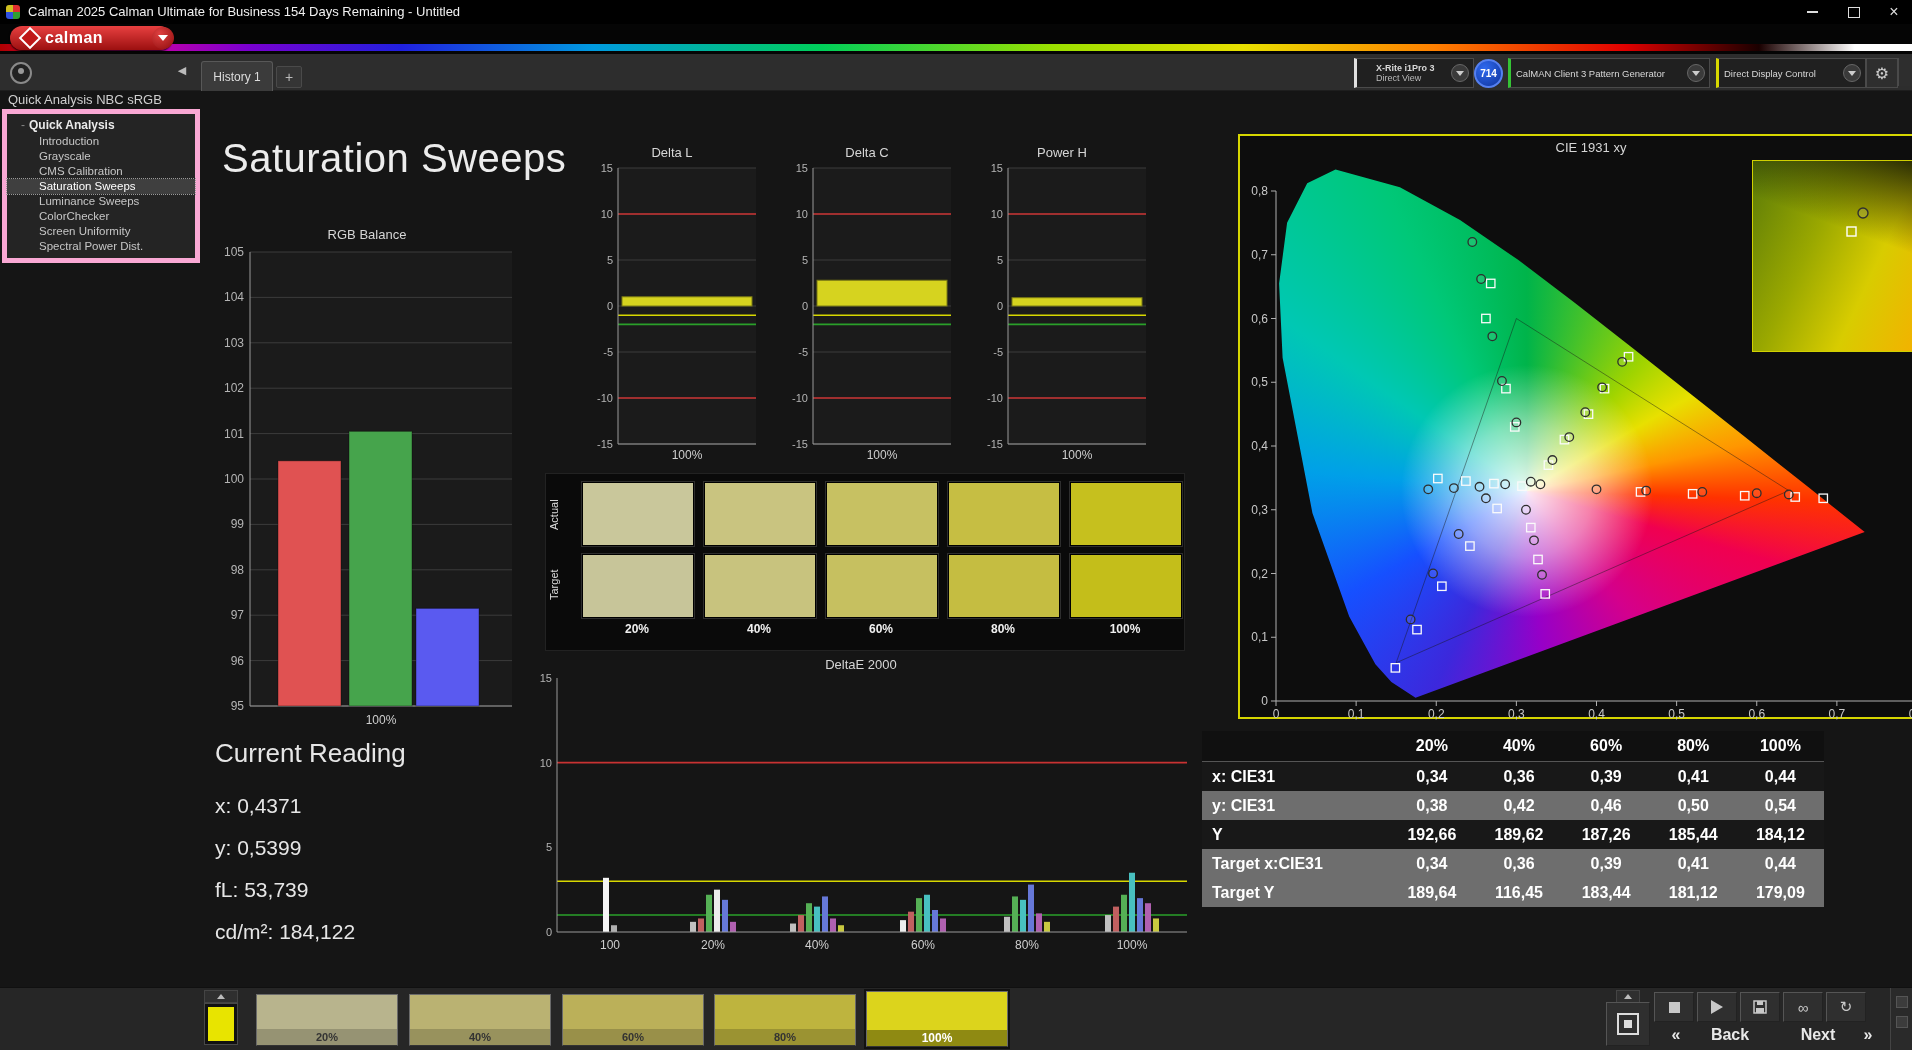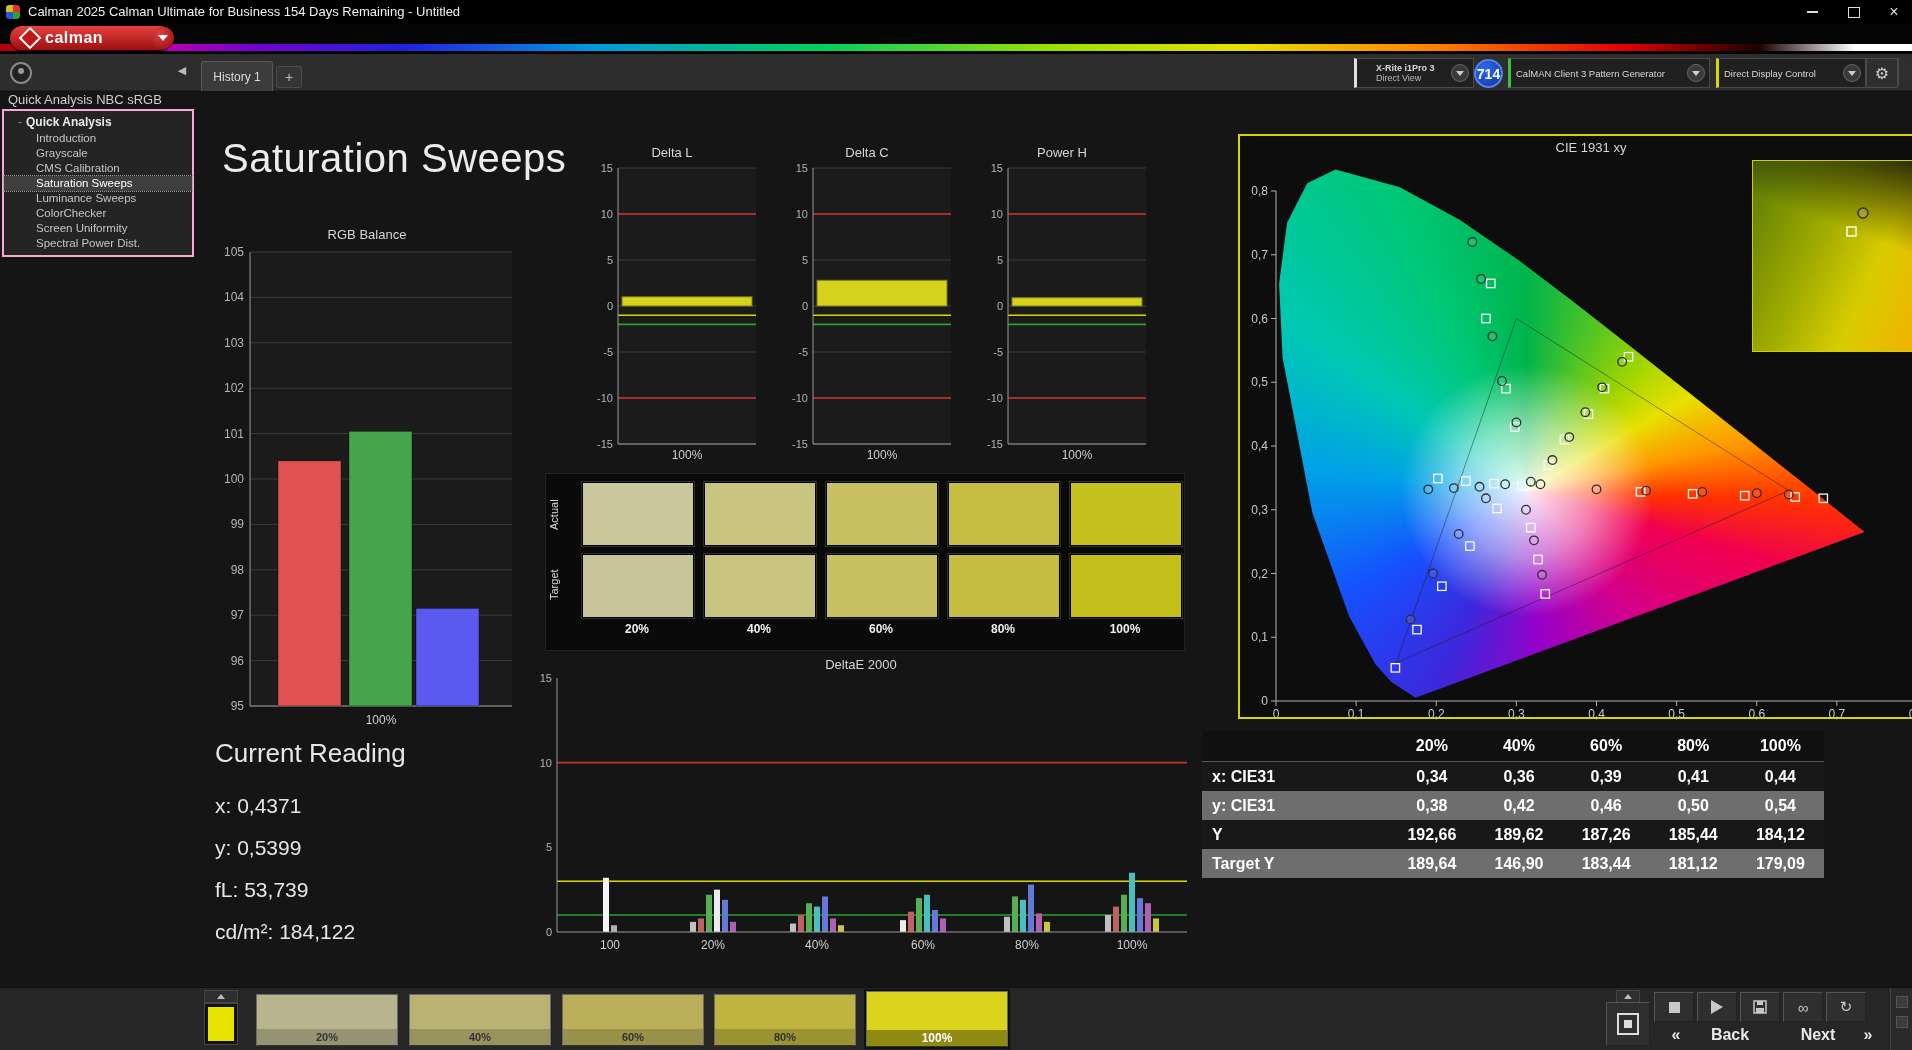--- a/index.html
+++ b/index.html
@@ -40,32 +40,32 @@
     display:flex;align-items:center;justify-content:center;border-radius:2px;}
   .devbox{top:58px;height:28px;background:#202020;border:1px solid #4a4a4a;border-left:3px solid #888;
     display:flex;align-items:center;color:#d8d8d8;}
   #meter-box{left:1354px;width:116px;}
   #meter-box .two{flex:1;padding-left:19px;line-height:10px;}
   #meter-box .l1{font-size:9px;font-weight:bold;} #meter-box .l2{font-size:9px;color:#bbb;}
   .devbox .drop{width:16px;height:16px;border-radius:50%;background:#3a3a3a;border:1px solid #666;margin-right:4px;
     display:flex;align-items:center;justify-content:center;flex:none;}
   .devbox .drop i{width:0;height:0;border-left:4px solid transparent;border-right:4px solid transparent;border-top:5px solid #ccc;}
   #meter-badge{left:1474px;top:59px;width:25px;height:25px;border-radius:50%;border:2px solid #5580f0;
-    background:radial-gradient(circle at 35% 30%,#2f6af0,#10339a);color:#fff;font-size:14px;font-weight:bold;
+    background:radial-gradient(circle at 35% 30%,#2f6af0,#10339a);color:#fff;font-size:10px;font-weight:bold;
     display:flex;align-items:center;justify-content:center;}
   #pattern-box{left:1508px;width:198px;}
   #display-box{left:1716px;width:146px;}
   .devbox .one{flex:1;padding-left:5px;font-size:9.5px;line-height:11px;}
   #settings-btn{left:1866px;top:58px;width:30px;height:28px;background:#2e2e2e;border:1px solid #4a4a4a;color:#ccc;
     font-size:16px;display:flex;align-items:center;justify-content:center;}
   #edge-btn{left:1898px;top:58px;width:14px;height:28px;background:#2e2e2e;border-left:1px solid #4a4a4a;}
 
   
   #sidebar-header{left:8px;top:92px;font-size:13px;color:#cfcfcf;}
-  #workflow-tree{left:2px;top:109px;width:188px;background:#242424;border:2px solid #f9a8d4;padding:3px 0 4px 0;}
+  #workflow-tree{left:2px;top:109px;width:188px;background:#242424;border:5px solid #f9a8d4;padding:3px 0 4px 0;}
   .tree-root{font-size:12px;font-weight:bold;color:#eaeaea;padding:1px 4px 2px 14px;}
   .tree-root .expander{color:#888;margin-right:4px;font-weight:normal;}
   .tree-item{font-size:11.5px;color:#c6c6c6;padding:1px 4px 1px 32px;line-height:13px;cursor:default;}
   .tree-item.selected{background:#3f3f3f;outline:1px dotted #9a9a9a;color:#fff;}
 
   
   #page-title{left:222px;top:136px;font-size:40px;color:#ececec;letter-spacing:.5px;}
   .chart-title{font-size:13px;color:#d6d6d6;text-align:center;height:18px;line-height:18px;}
   #chart-rgb{left:214px;top:226px;width:306px;height:508px;}
   #chart-dl{left:584px;top:144px;width:176px;height:322px;}
@@ -552,23 +552,31 @@
         </tr>
         <tr class="dark">
           <td class="rowlabel">Y</td>
           <td>192,66</td>
           <td>189,62</td>
           <td>187,26</td>
           <td>185,44</td>
           <td>184,12</td>
         </tr>
         <tr class="gray">
+          <td class="rowlabel">Target x:CIE31</td>
+          <td>0,34</td>
+          <td>0,36</td>
+          <td>0,39</td>
+          <td>0,41</td>
+          <td>0,44</td>
+        </tr>
+        <tr class="gray">
           <td class="rowlabel">Target Y</td>
           <td>189,64</td>
-          <td>146,90</td>
+          <td>116,45</td>
           <td>183,44</td>
           <td>181,12</td>
           <td>179,09</td>
         </tr>
       </tbody>
     </table>
   </div>
 
 <div class="abs" id="bottombar">
   <div class="mini-arrow" style="left:204px;top:2px;width:32px;">

